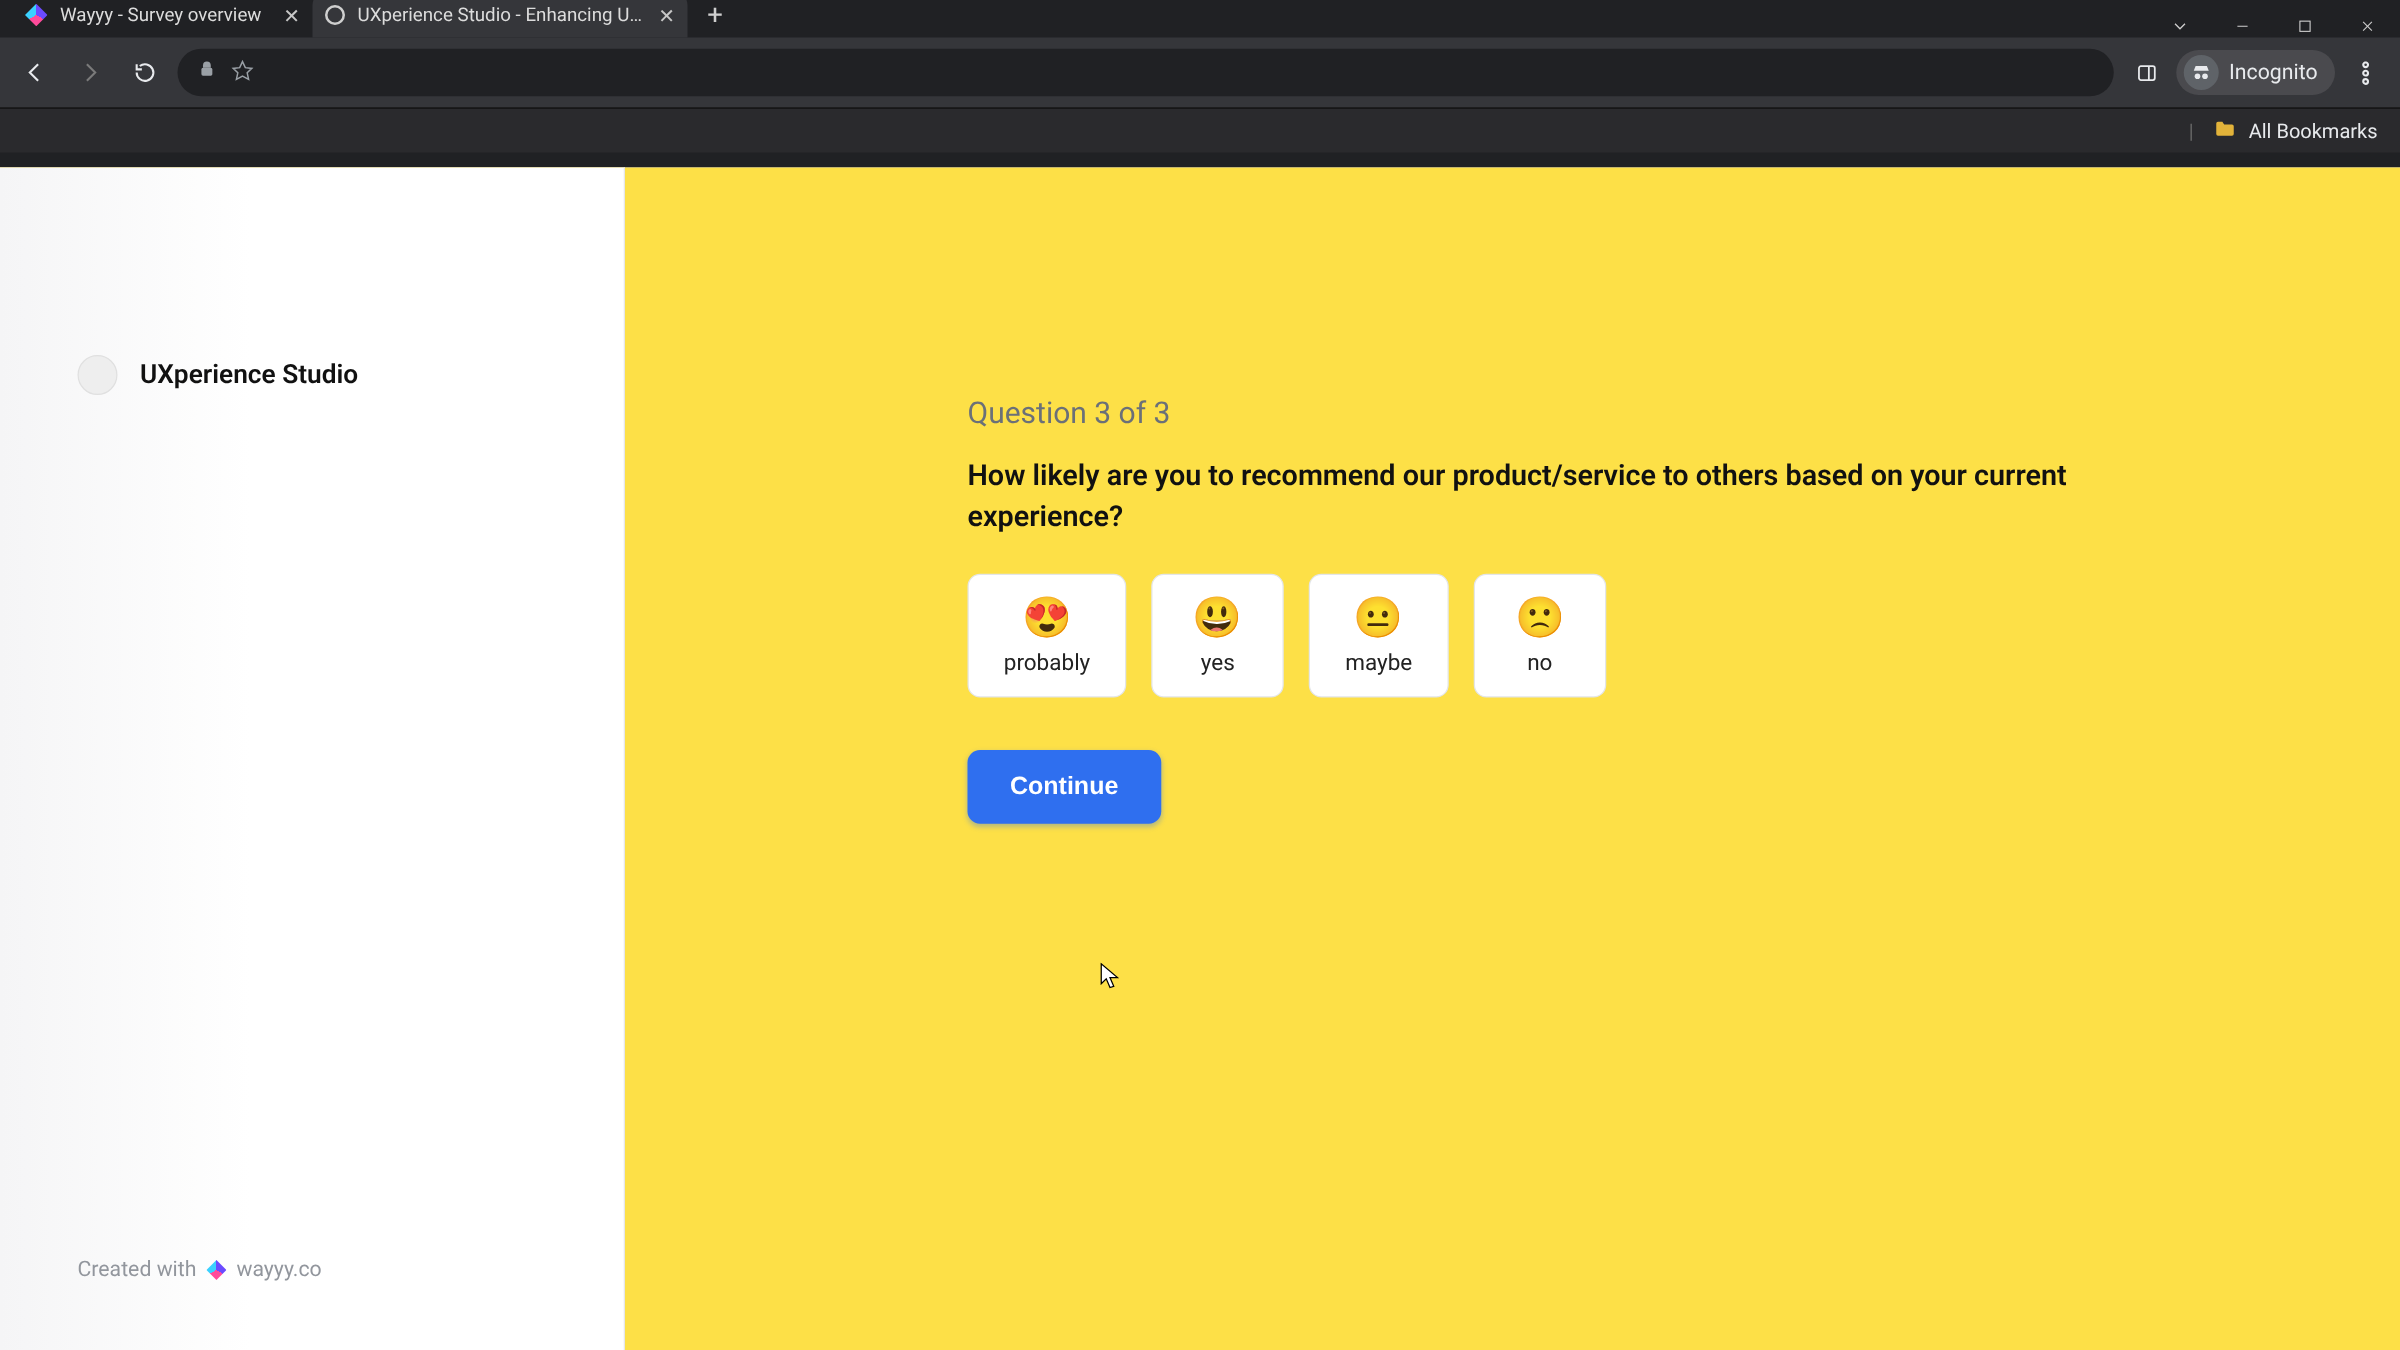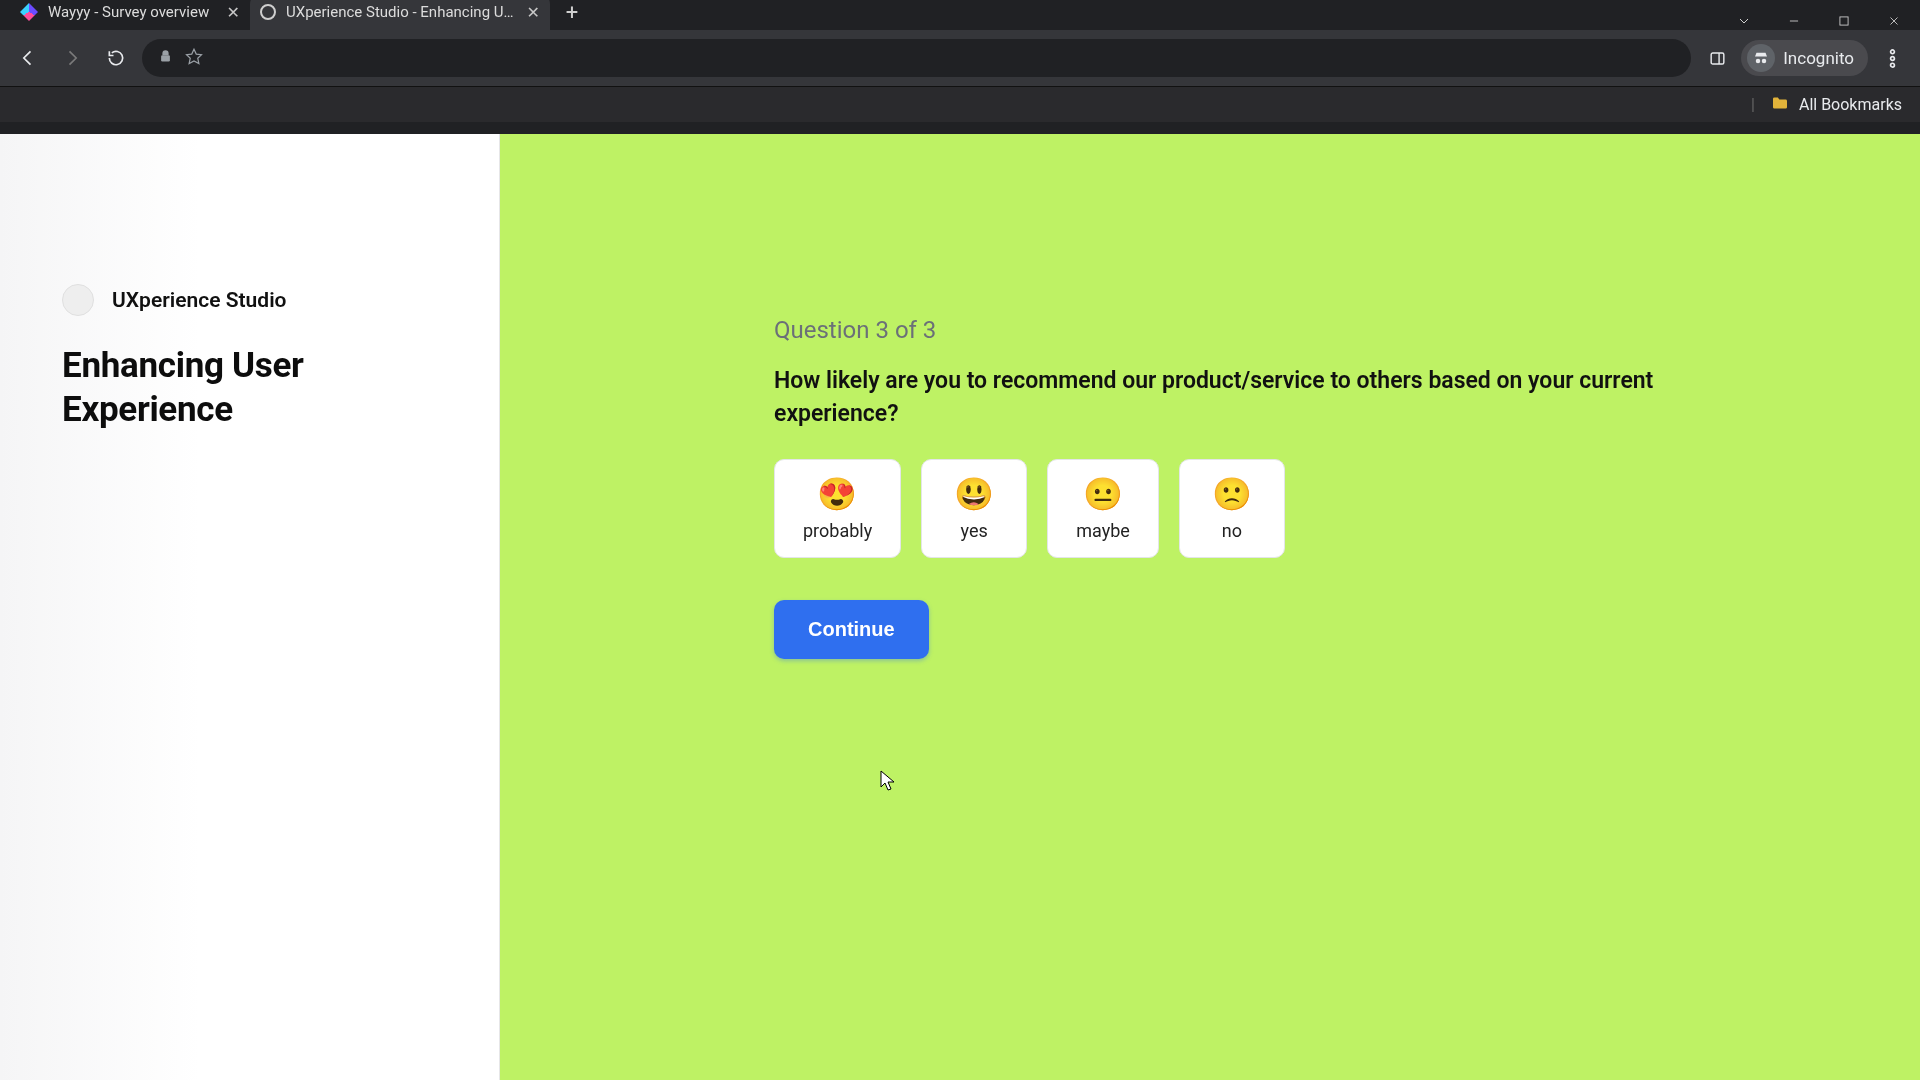--- a/index.html
+++ b/index.html
@@ -39,21 +39,21 @@
   .incognito-chip { display: flex; align-items: center; gap: 8px; background: #4a4a4e; border-radius: 20px; padding: 4px 14px 4px 6px; color: #e8eaed; font-size: 17px; }
   .incognito-chip .badge { width: 28px; height: 28px; border-radius: 50%; background: #5f6368; display: flex; align-items: center; justify-content: center; }
   .incognito-chip .badge svg { width: 18px; height: 18px; fill: #e8eaed; }
   .menu-dots svg { width: 5px; height: 19px; fill: #e8eaed; }
 
   .bookmarks-bar { height: 36px; background: #2a2a2d; display: flex; align-items: center; justify-content: flex-end; padding: 0 18px; gap: 10px; font-size: 16px; color: #e8eaed; border-top: 1px solid #111; }
   .bookmarks-bar .sep { color: #666; margin-right: 6px; }
   .bookmarks-bar .folder svg { width: 18px; height: 14px; fill: #e2b33a; }
 
   
-  .page { position: relative; width: 1920px; height: calc(1080px - 134px); background: #bef264; }
+  .page { position: relative; width: 1920px; height: calc(1080px - 134px); background: #fde047; }
   .sidebar {
     position: absolute; left: 0; top: 0; bottom: 0; width: 500px;
     background: linear-gradient(to right, #f5f5f6, #ffffff 40%);
     padding: 150px 60px 40px 62px;
     display: flex; flex-direction: column;
   }
   .sidebar::after { content: ""; position: absolute; right: 0; top: 0; bottom: 0; width: 1px; background: #e6e6e8; }
   .progress-accent { position: absolute; left: 0; top: 133px; width: 6px; height: 605px; background: #1a73e8; border-radius: 4px; }
   .studio-row { display: flex; align-items: center; gap: 18px; margin-bottom: 28px; }
   .studio-logo { width: 32px; height: 32px; border-radius: 50%; background: #eee; border: 1px solid #e0e0e0; display: inline-block; }
@@ -192,21 +192,25 @@
 </div>
 
 <div class="page">
   <div class="progress-accent"></div>
 
   <aside class="sidebar">
     <div class="studio-row">
       <span class="studio-logo"></span>
       <span class="studio-name">UXperience Studio</span>
     </div>
-    <h1 class="survey-title">Enhancing User Experience</h1>
+    <div class="credit">
+      <span>Created with</span>
+      <span class="wayyy-mark"></span>
+      <span>wayyy.co</span>
+    </div>
   </aside>
 
   <main class="main">
     <div class="q-counter">Question 3 of 3</div>
     <div class="q-text">How likely are you to recommend our product/service to others based on your current experience?</div>
 
     <div class="options">
       <div class="option">
         <span class="emoji">😍</span>
         <span class="olabel">probably</span>

